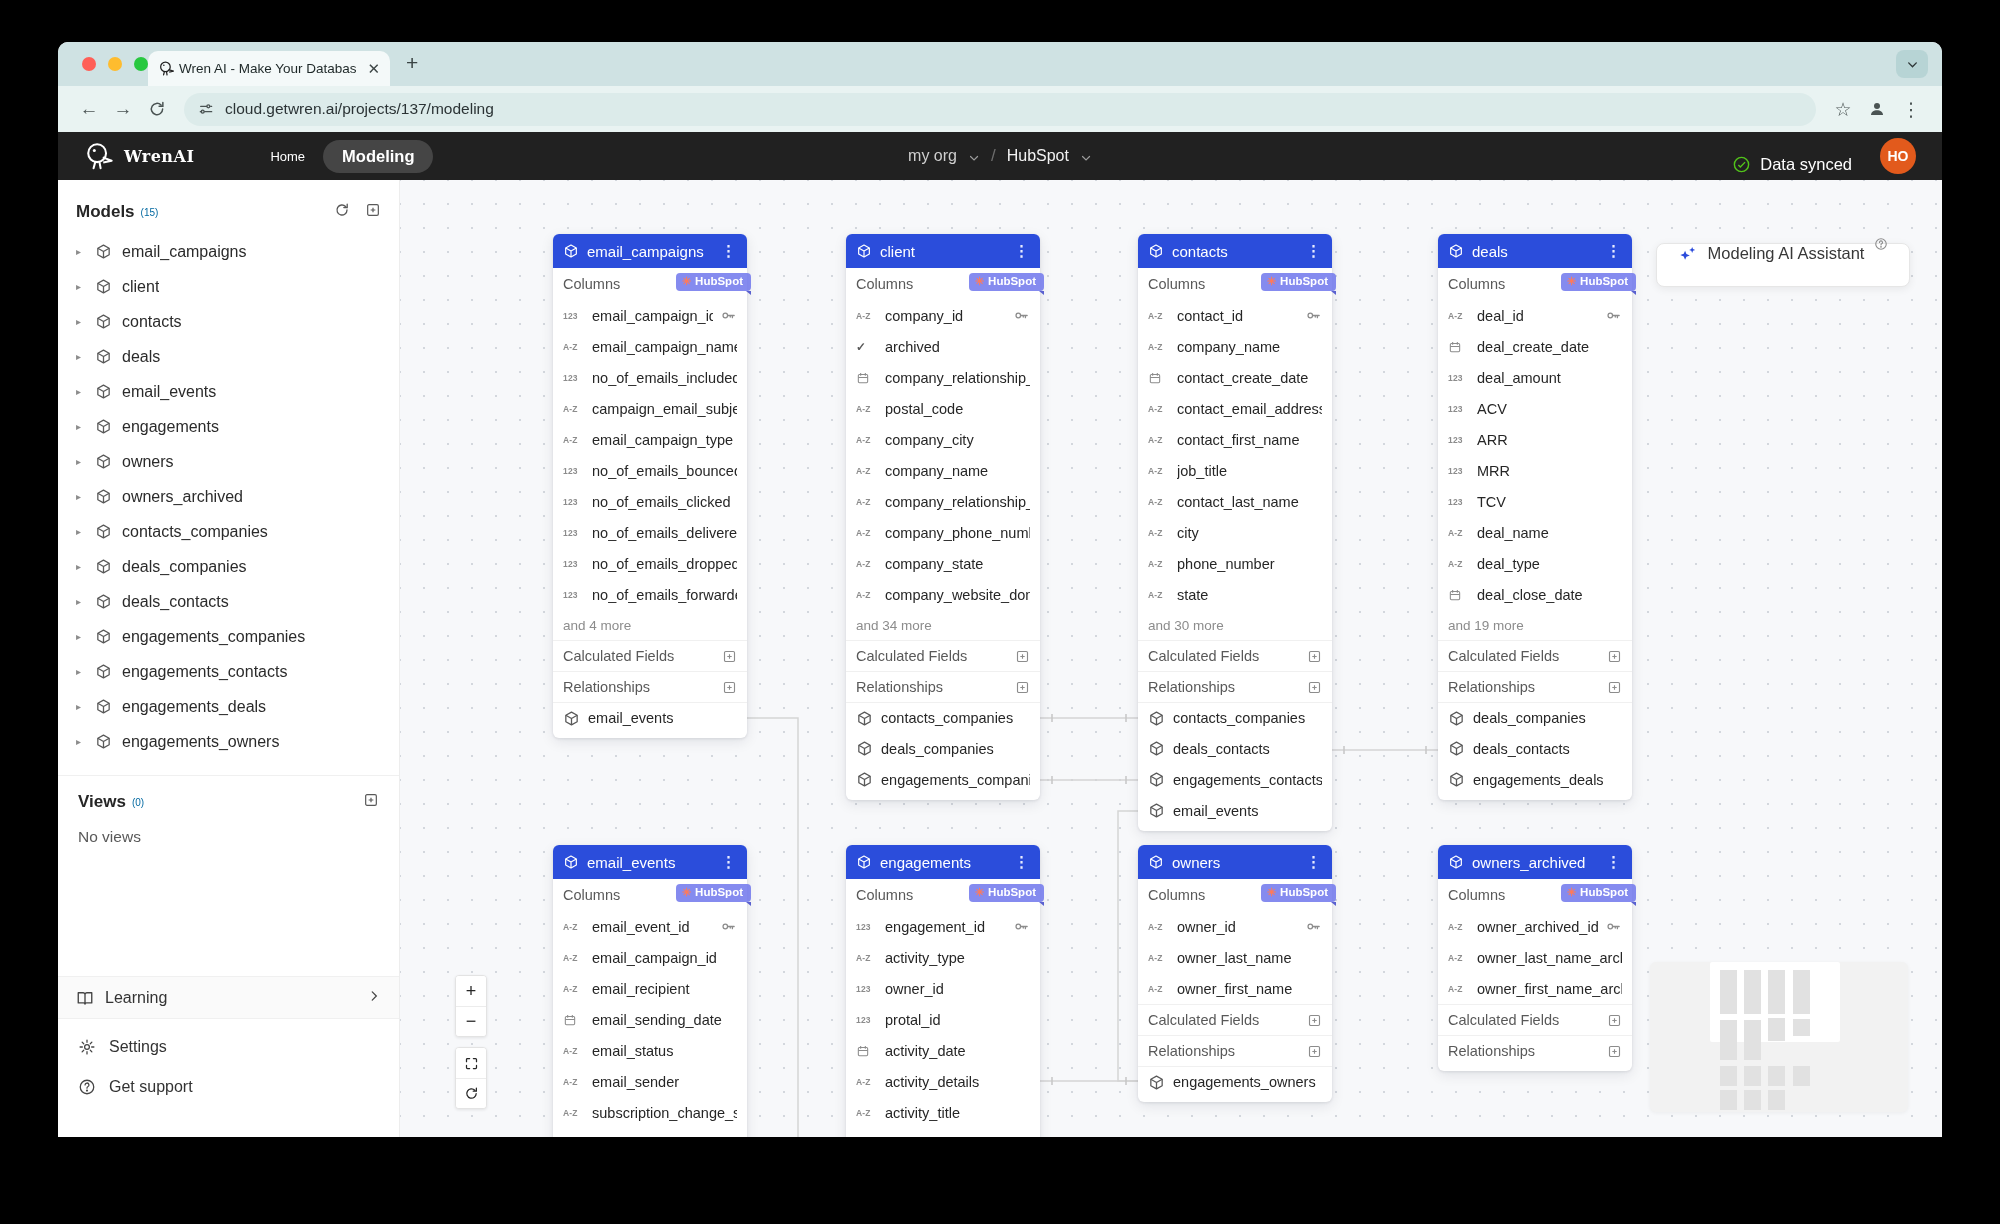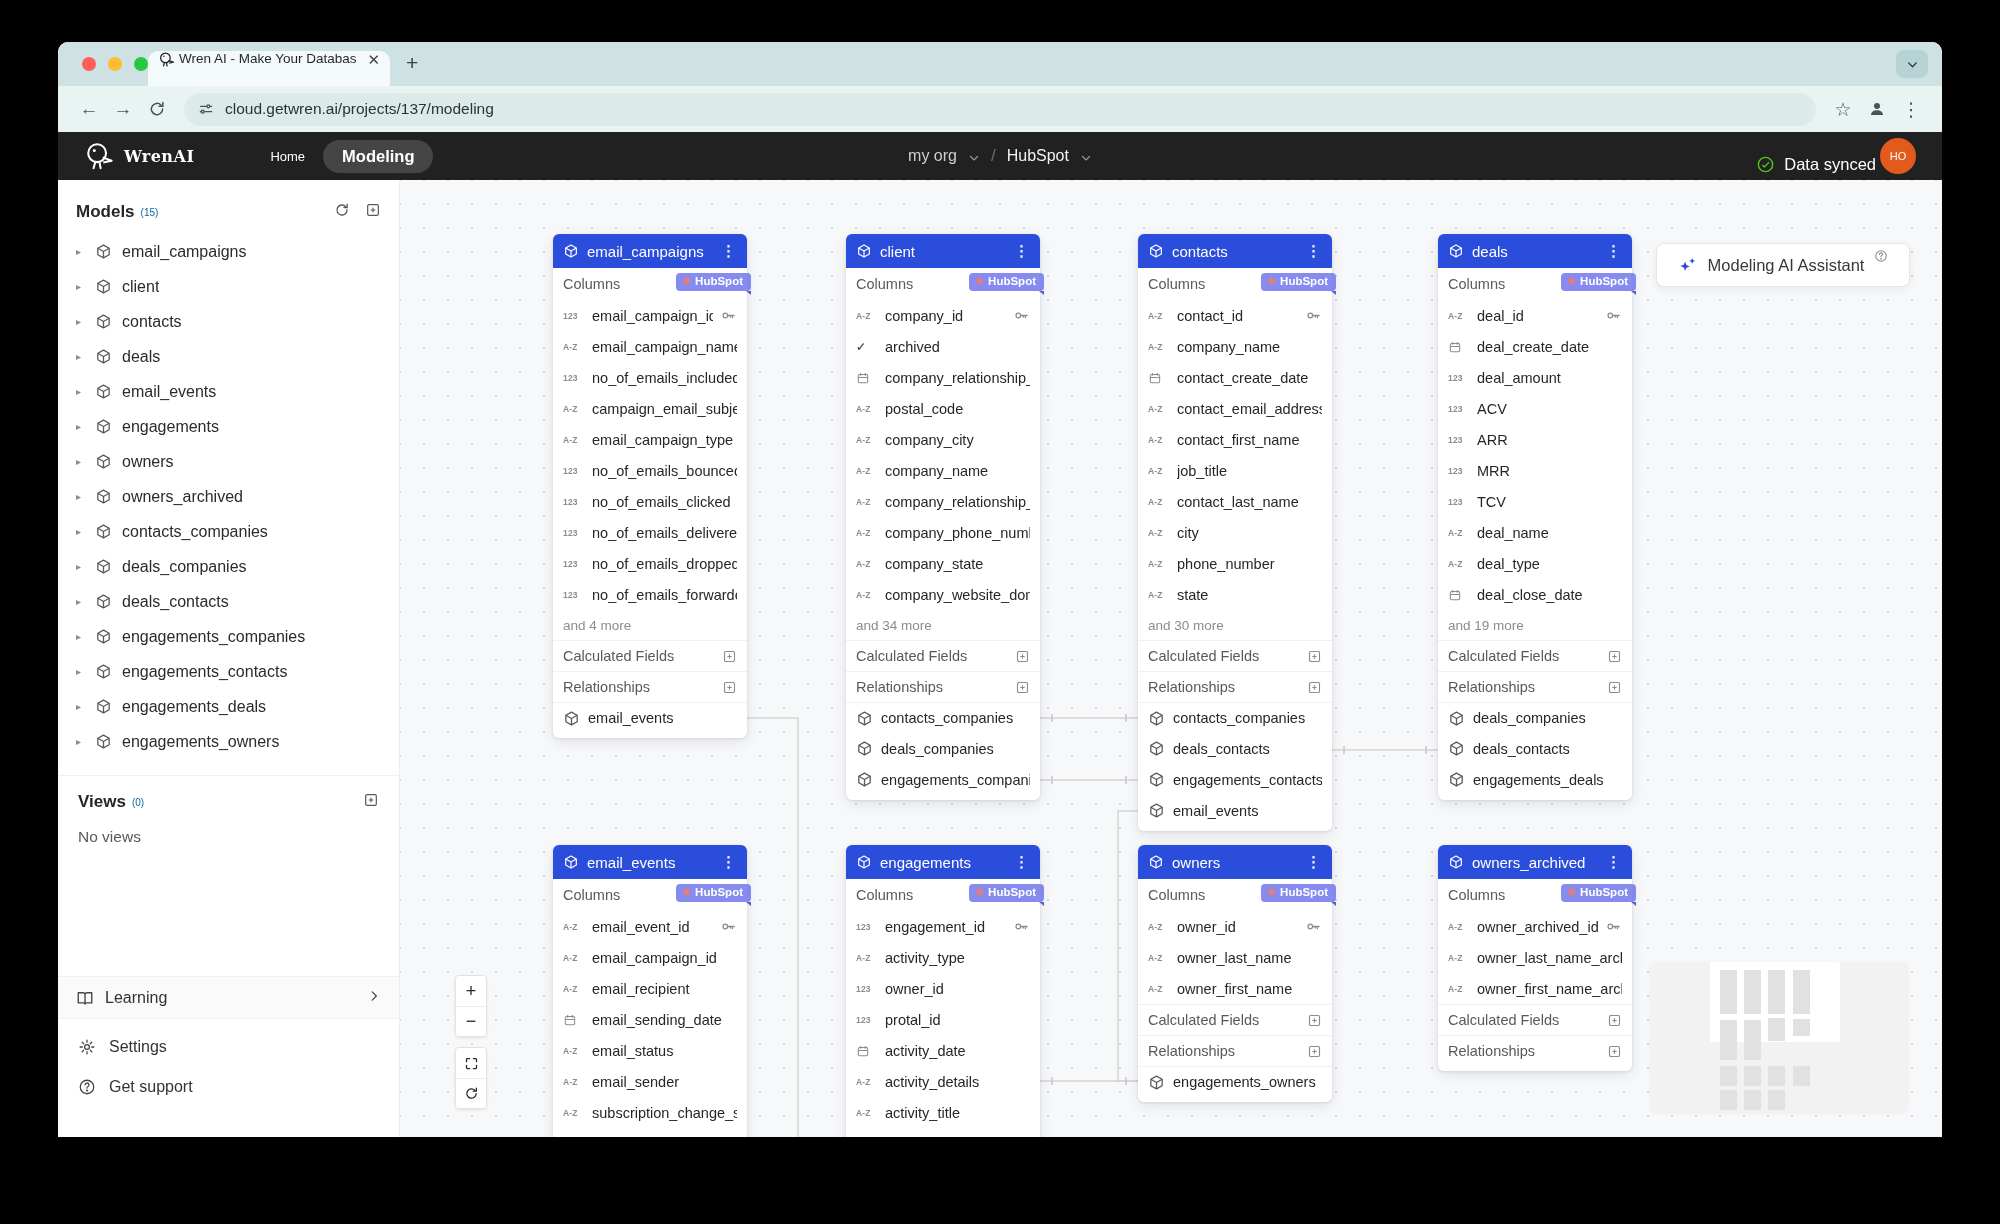--- a/index.html
+++ b/index.html
@@ -3,21 +3,21 @@
 <meta charset="utf-8">
 <style>
 *{box-sizing:border-box;margin:0;padding:0}
 body{width:2000px;height:1224px;background:#000;position:relative;font-family:"Liberation Sans",sans-serif;overflow:hidden}
 .window{position:absolute;left:58px;top:42px;width:1884px;height:1095px;border-radius:10px 10px 0 0;overflow:hidden;background:#fff}
 
 .tabstrip{height:44px;background:#cfe2e3;position:relative}
 .lights{position:absolute;left:24px;top:15px;display:flex;gap:12px}
 .light{width:14px;height:14px;border-radius:50%}
 .l-red{background:#ff5f57}.l-yellow{background:#febc2e}.l-green{background:#28c840}
-.tab{position:absolute;left:90px;top:9px;width:242px;height:35px;background:#f4f9f9;border-radius:10px 10px 0 0;display:flex;padding:0 10px;gap:4px}
+.tab{position:absolute;left:90px;top:9px;width:242px;height:35px;background:#f4f9f9;border-radius:10px 10px 0 0;display:flex;align-items:center;padding:0 10px;gap:4px}
 .favicon{width:17px;height:17px;color:#222;flex:none}
 .favicon svg{width:100%;height:100%}
 .tab-title{font-size:13.5px;color:#1d2727;white-space:nowrap;overflow:hidden;flex:1}
 .tab-close{color:#3e4747;font-size:15px;flex:none}
 .newtab{position:absolute;left:348px;top:9px;font-size:21px;color:#3a4444}
 .tabsearch{position:absolute;right:14px;top:8px;width:32px;height:28px;background:#b7d4d5;border-radius:8px;display:flex;align-items:center;justify-content:center;color:#30393a}
 .tabsearch svg{width:13px;height:13px}
 .toolbar{height:46px;background:#e9f3f2;display:flex;align-items:center;padding:0 14px}
 .nav-ic{width:34px;height:30px;display:flex;align-items:center;justify-content:center;color:#4a5353;font-size:19px;flex:none}
 .nav-ic svg{width:18px;height:18px}
@@ -32,21 +32,21 @@
 .brand-name{font-family:"DejaVu Serif",serif;font-weight:700;font-size:16px;letter-spacing:.5px}
 .topnav{display:flex;align-items:center;gap:18px;margin-left:76px}
 .nav-home{font-size:13px;color:#fff}
 .nav-modeling{font-size:16.5px;font-weight:700;background:#454545;border-radius:17px;padding:7px 19px}
 .crumbs{position:absolute;left:50%;transform:translateX(-50%);display:flex;align-items:center;gap:11px;font-size:16px}
 .crumb-org{color:#cfcfcf}.crumb-sep{color:#6d6d6d;font-size:17px}.crumb-proj{color:#f2f2f2}
 .chev{width:12px;height:12px;color:#9a9a9a}
 .appbar-right{margin-left:auto;display:flex;align-items:flex-end}
 .synced{display:flex;align-items:center;gap:9px;font-size:16.5px;color:#fff}
 .synced-ic{width:19px;height:19px}
-.avatar{width:36px;height:36px;border-radius:50%;background:#e25a1c;display:flex;align-items:center;justify-content:center;font-size:11px;font-weight:400;margin-left:4px;color:#fff}
+.avatar{width:36px;height:36px;border-radius:50%;background:#e25a1c;display:flex;align-items:center;justify-content:center;font-size:14px;font-weight:700;margin-left:28px;color:#fff}
 
 .main{display:flex;height:957px}
 .sidebar{width:342px;background:#fff;display:flex;flex-direction:column;border-right:1px solid #ededed;flex:none}
 .sb-head{display:flex;align-items:center;padding:22px 18px 12px;gap:6px}
 .sb-title{font-size:17px;font-weight:700;color:#262626}
 .sb-count{font-size:10px;color:#0369a1}
 .sb-actions{margin-left:auto;display:flex;gap:15px;color:#595959}
 .sb-actions svg{width:16px;height:16px}
 .m-item{display:flex;align-items:center;height:35px;padding:0 18px;gap:10px;font-size:16px;color:#2b2b2b;cursor:default}
 .caret{color:#8c8c8c;font-size:10px;width:9px;flex:none}
@@ -90,21 +90,21 @@
 .sec-row{height:31px;border-top:1px solid #f0f0f0;display:flex;align-items:center;padding:0 10px;font-size:14.5px;color:#595959}
 .plusbox{margin-left:auto;color:#8c8c8c;display:flex}
 .plusbox svg{width:15px;height:15px}
 .sec-row + .rel-row{border-top:1px solid #f0f0f0}
 .rel-row{height:31px;display:flex;align-items:center;padding:0 10px;gap:8px;font-size:14.5px;color:#262626}
 .zoomctl{position:absolute;left:55px;top:795px;display:flex;flex-direction:column;gap:10px}
 .zgroup{background:#fff;border:1px solid #e3e3e3;border-radius:4px;box-shadow:0 1px 3px rgba(0,0,0,.09);display:flex;flex-direction:column;overflow:hidden}
 .zbtn{width:30px;height:30px;display:flex;align-items:center;justify-content:center;font-size:18px;color:#262626;background:#fff}
 .zbtn + .zbtn{border-top:1px solid #ececec}
 .zbtn svg{width:15px;height:15px}
-.assistant{position:absolute;left:1256px;top:63px;width:254px;height:44px;background:#fff;border:1px solid #e6e6e6;border-radius:8px;box-shadow:0 2px 8px rgba(0,0,0,.07);display:flex;align-items:center;justify-content:center;gap:10px;font-size:16.5px;color:#383838}
+.assistant{position:absolute;left:1256px;top:63px;width:254px;height:44px;background:#fff;border:1px solid #e6e6e6;border-radius:8px;box-shadow:0 2px 8px rgba(0,0,0,.07);display:flex;justify-content:center;gap:10px;font-size:16.5px;color:#383838}
 .spark-ic{width:20px;height:20px;color:#2b4bdb}
 .spark-ic svg{width:100%;height:100%}
 .assist-help{color:#8c8c8c;transform:translateY(-8px)}
 .assist-help svg{width:14px;height:14px}
 .minimap{position:absolute;left:1250px;top:782px;width:258px;height:150px;background:#f2f2f2;border-radius:6px;box-shadow:0 1px 4px rgba(0,0,0,.05);overflow:hidden}
 .mm-view{position:absolute;left:60px;top:0;width:130px;height:80px;background:#fff;border-radius:2px}
 .mm-rect{position:absolute;background:#e1e1e1}
 </style>
 </head>
 <body>

